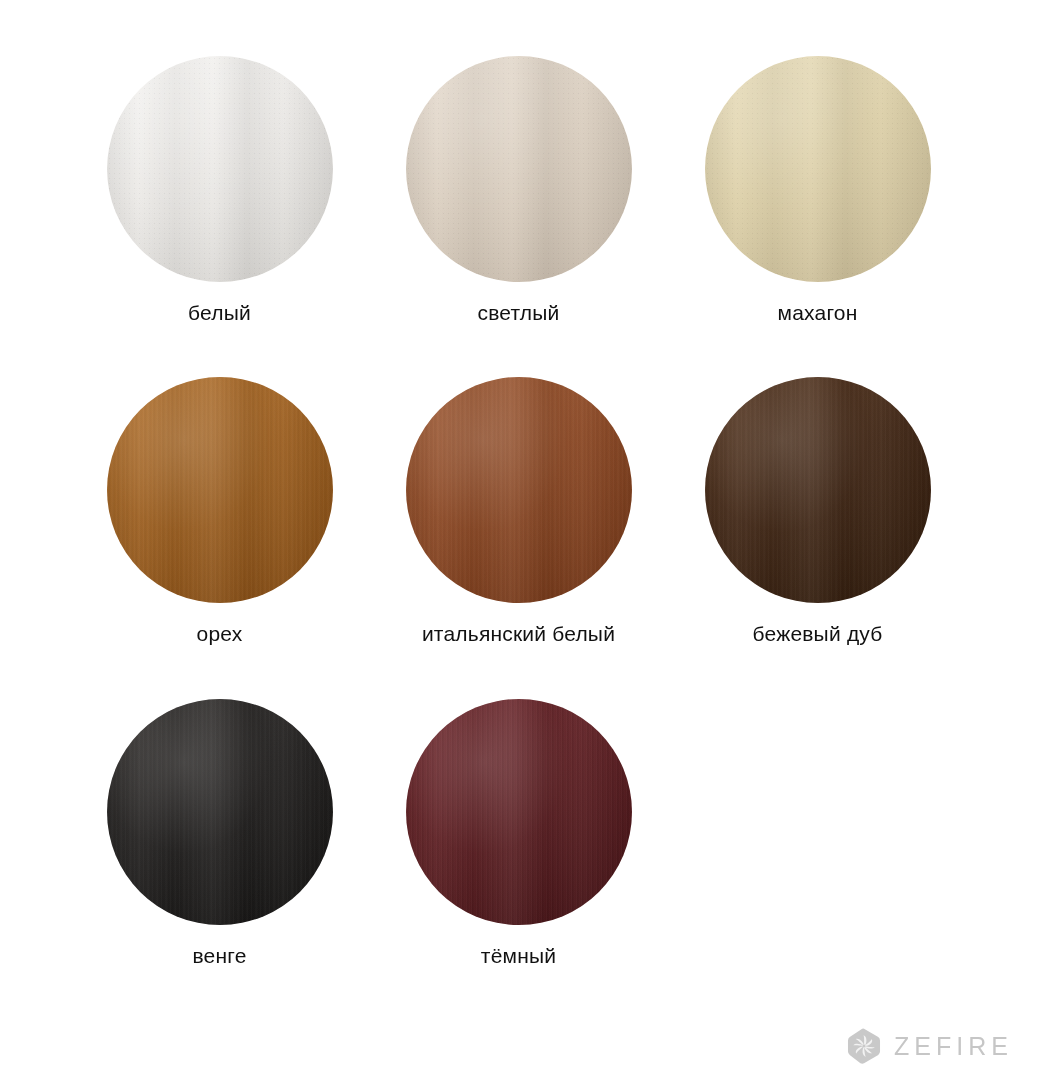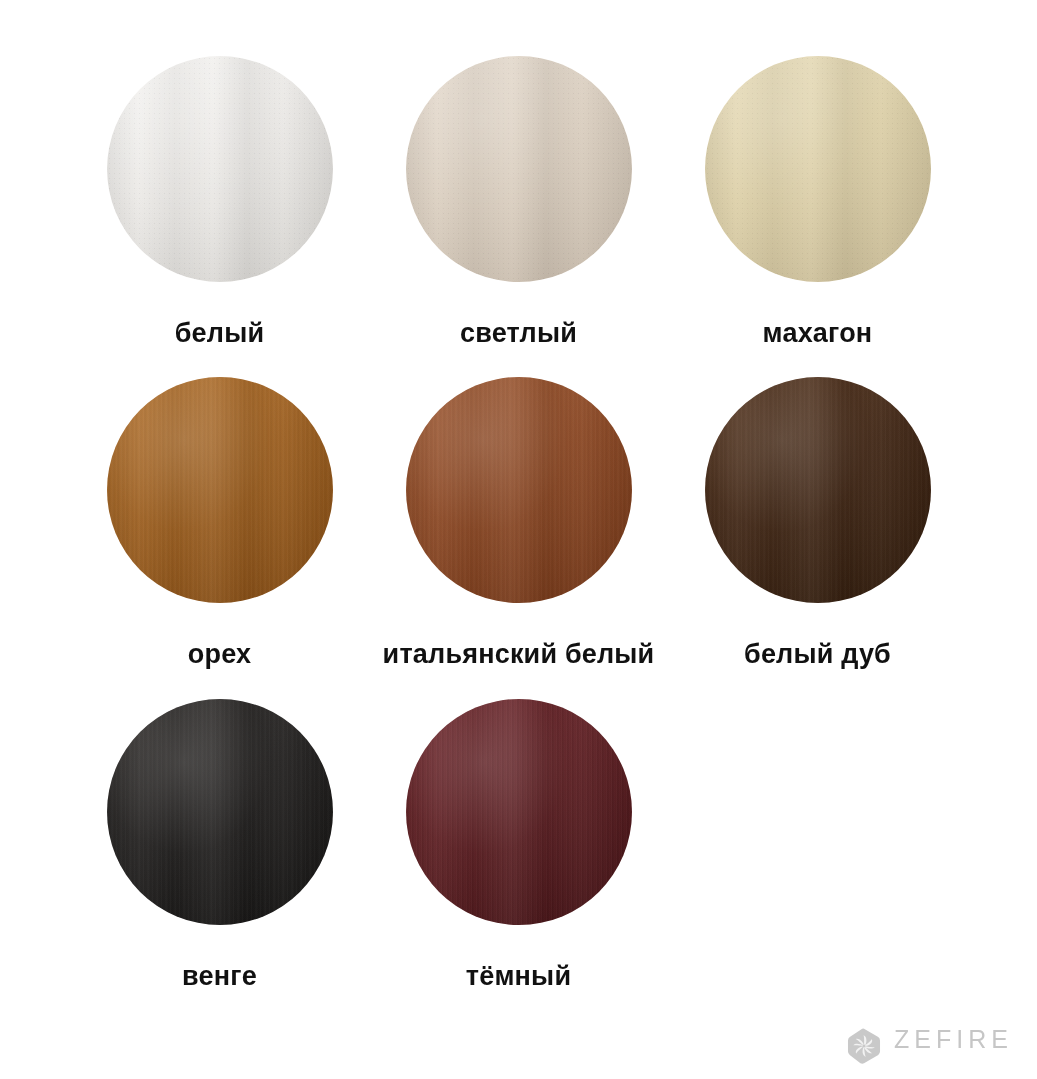--- a/index.html
+++ b/index.html
@@ -91,35 +91,36 @@
   }
   .grain.sheen {
     background-image:
       radial-gradient(ellipse at 34% 28%,
         rgba(255,255,255,0.16) 0%,
         rgba(255,255,255,0.04) 40%,
         rgba(0,0,0,0.05) 100%);
   }
 
   .swatch-label {
-    margin-top: 36px;
-    font-size: 27px;
-    font-weight: 700;
+    margin-top: 19px;
+    font-size: 21px;
+    font-weight: 400;
     color: #111111;
     letter-spacing: 0.2px;
     white-space: nowrap;
     text-align: center;
   }
 
   
   #brand-logo {
     position: absolute;
     right: 24px;
     bottom: 14px;
     display: flex;
+    align-items: center;
     gap: 11px;
   }
   #brand-logo .mark {
     width: 38px;
     height: 38px;
     display: block;
   }
   #brand-logo .wordmark {
     font-size: 25px;
     font-weight: 400;
@@ -178,21 +179,21 @@
     </div>
     <div class="swatch-label" style="color: rgb(17, 17, 17);">итальянский белый</div>
   </div>
 
   <div class="swatch-cell">
     <div class="swatch-disc" style="background: linear-gradient(150deg, rgb(84, 51, 28) 0%, rgb(63, 36, 18) 45%, rgb(46, 25, 9) 100%);">
       <div class="grain broad"></div>
       <div class="grain vertical"></div>
       <div class="grain sheen"></div>
     </div>
-    <div class="swatch-label" style="color: rgb(17, 17, 17);">белый дуб</div>
+    <div class="swatch-label" style="color: rgb(17, 17, 17);">бежевый дуб</div>
   </div>
 
   <div class="swatch-cell">
     <div class="swatch-disc" style="background: linear-gradient(150deg, rgb(46, 43, 41) 0%, rgb(31, 29, 28) 45%, rgb(18, 17, 16) 100%);">
       <div class="grain broad"></div>
       <div class="grain vertical"></div>
       <div class="grain sheen"></div>
     </div>
     <div class="swatch-label" style="color: rgb(17, 17, 17); text-align: center;">венге</div>
   </div>

